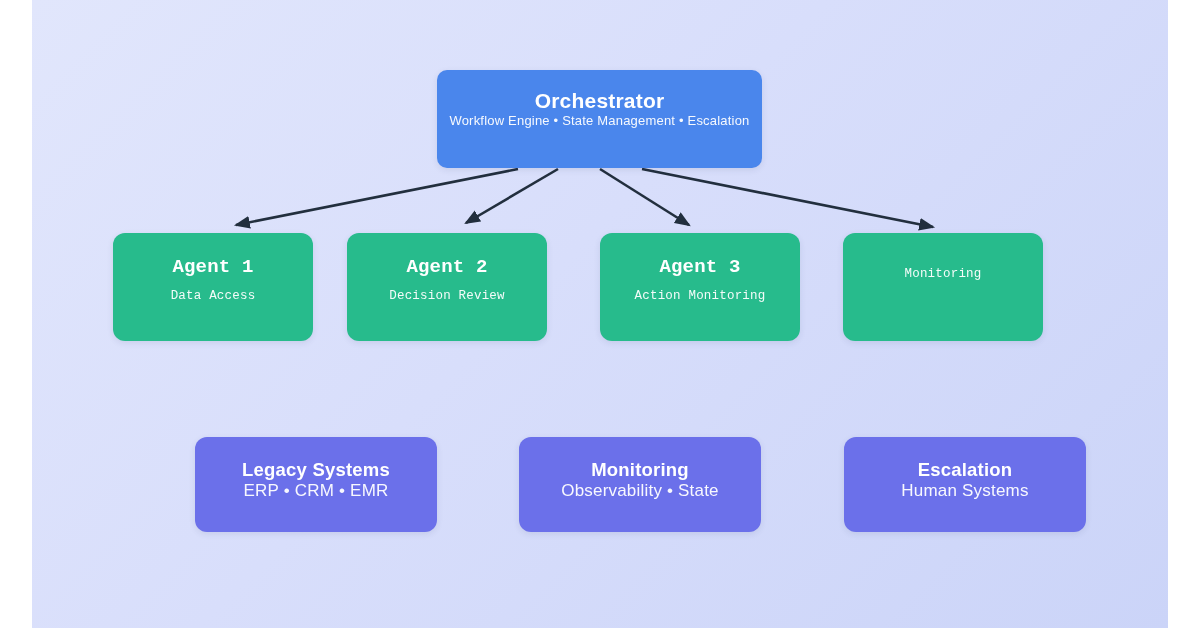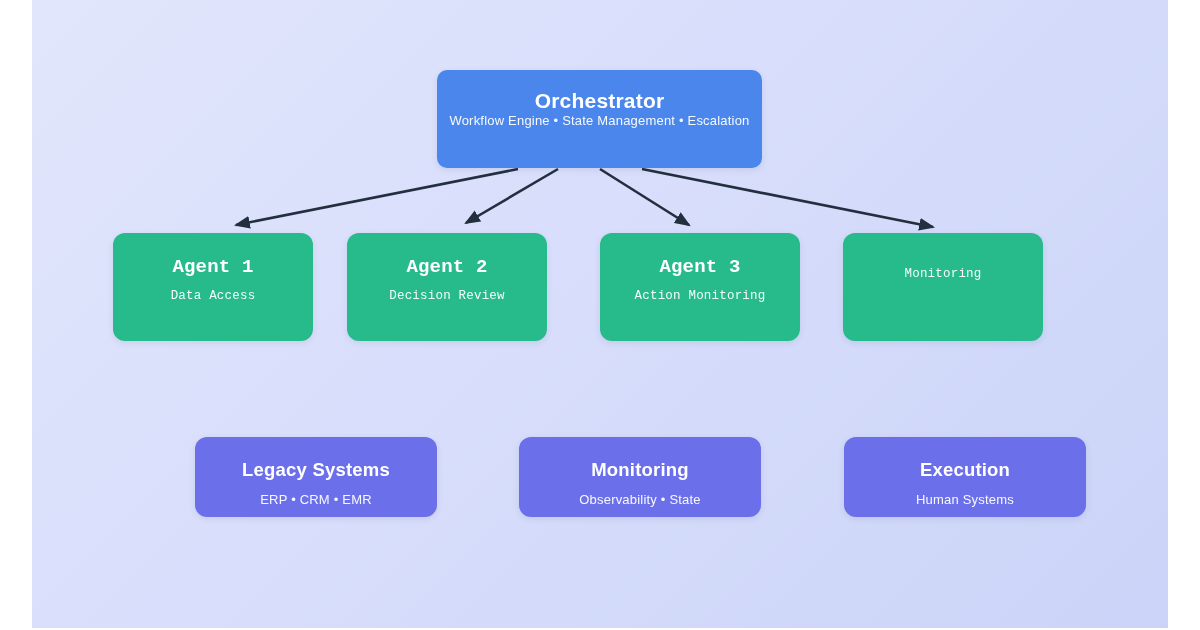--- a/index.html
+++ b/index.html
@@ -68,27 +68,27 @@
   }
   .agent .node-title { font-size: 19px; }
   .agent .node-subtitle { font-size: 12.5px; margin-top: 11px; }
   .agent-1 { left: 113px; }
   .agent-2 { left: 347px; }
   .agent-3 { left: 600px; }
   .agent-4 { left: 843px; }
   .support {
     top: 437px;
     width: 242px;
-    height: 80px;
+    height: 95px;
     background: #6b70ea;
     border-radius: 12px;
     padding-top: 22px;
   }
   .support .node-title { font-size: 18.5px; }
-  .support .node-subtitle { font-size: 13px; margin-top: 11px; }
+  .support .node-subtitle { font-size: 17px; }
   .support-1 { left: 195px; }
   .support-2 { left: 519px; }
   .support-3 { left: 844px; }
 </style>
 </head>
 <body>
 
 <div class="canvas">
 
   <div class="card"></div>
@@ -133,17 +133,17 @@
     <div class="node-title">Legacy Systems</div>
     <div class="node-subtitle">ERP • CRM • EMR</div>
   </div>
 
   <div class="node support support-2">
     <div class="node-title">Monitoring</div>
     <div class="node-subtitle">Observability • State</div>
   </div>
 
   <div class="node support support-3">
-    <div class="node-title">Execution</div>
+    <div class="node-title">Escalation</div>
     <div class="node-subtitle">Human Systems</div>
   </div>
 
 </div>
 
 </body></html>

